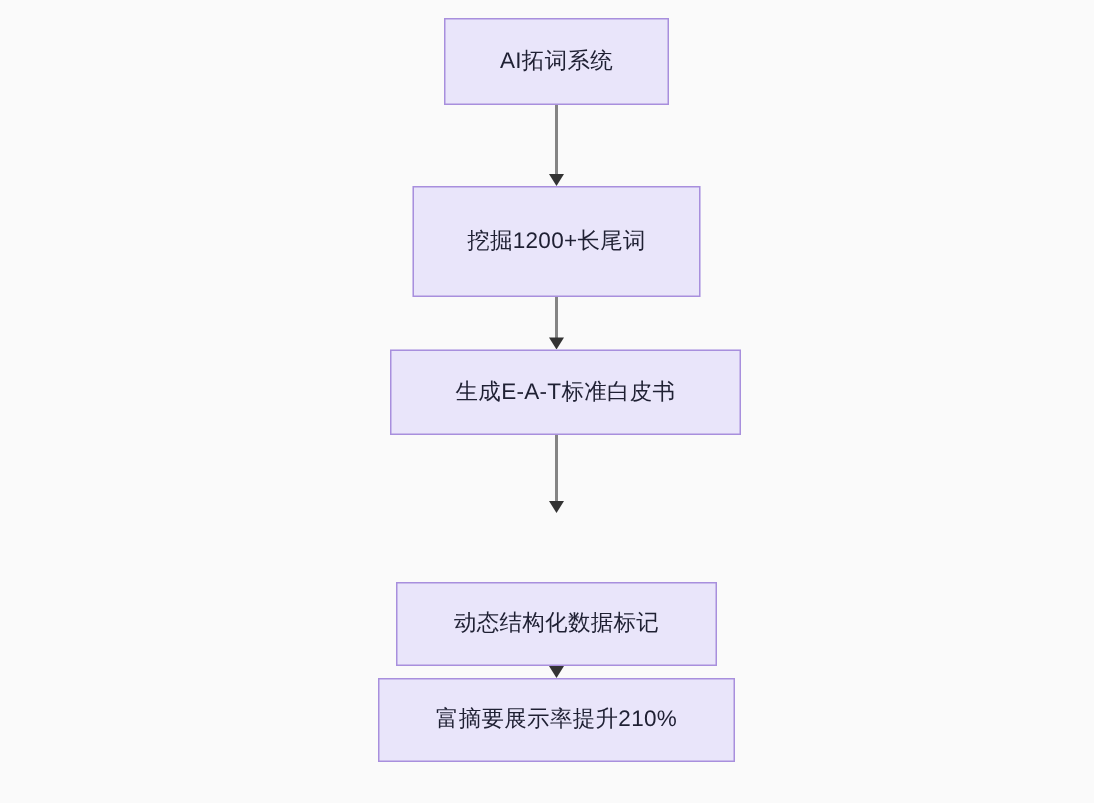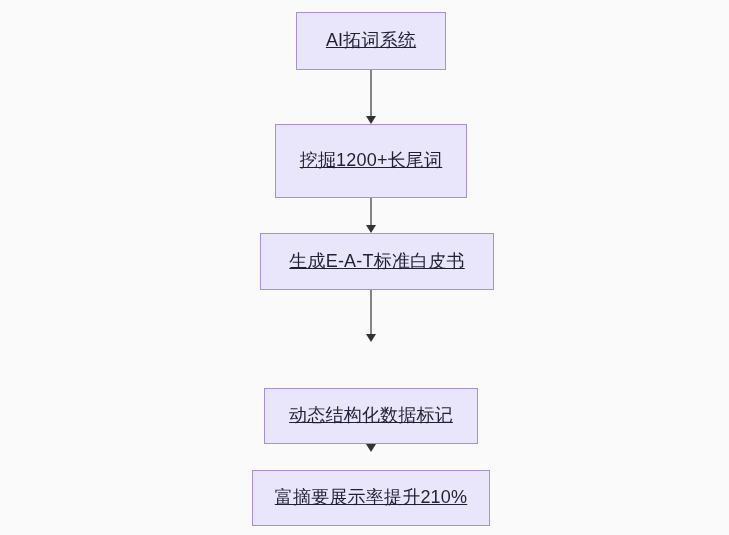--- a/index.html
+++ b/index.html
@@ -23,27 +23,26 @@
     position: absolute;
     box-sizing: border-box;
     background: #e9e5fa;
     border: 1.5px solid #a88fdd;
     display: flex;
     align-items: center;
     justify-content: center;
     z-index: 2;
   }
   .node-label {
-    font-size: 18px;
+    font-size: 15px;
     line-height: 1.2;
     color: #1f2033;
     letter-spacing: 0.2px;
     white-space: nowrap;
     text-align: center;
-    text-decoration: underline;
   }
   .edge {
     position: absolute;
     z-index: 1;
   }
   .edge-line {
     position: absolute;
     left: 0;
     top: 0;
     width: 2px;
@@ -86,17 +85,17 @@
   </div>
   <div class="node" style="left: 275px; top: 124px; width: 192px; height: 74px; background: rgb(233, 229, 250); border-color: rgb(168, 143, 221);">
     <span class="node-label" style="color: rgb(31, 32, 51);">挖掘1200+长尾词</span>
   </div>
   <div class="node" style="left: 260px; top: 233px; width: 234px; height: 57px; background: rgb(233, 229, 250); border-color: rgb(168, 143, 221);">
     <span class="node-label" style="color: rgb(31, 32, 51);">生成E-A-T标准白皮书</span>
   </div>
   <div class="node" style="left: 264px; top: 342px; width: 214px; height: 56px; background: rgb(233, 229, 250); border-color: rgb(168, 143, 221); margin-top: 46px;">
     <span class="node-label" style="color: rgb(31, 32, 51);">动态结构化数据标记</span>
   </div>
-  <div class="node" style="left: 252px; top: 470px; width: 238px; height: 56px; background: rgb(233, 229, 250); border-color: rgb(168, 143, 221);">
+  <div class="node" style="left: 252px; top: 452px; width: 238px; height: 56px; background: rgb(233, 229, 250); border-color: rgb(168, 143, 221);">
     <span class="node-label" style="color: rgb(31, 32, 51);">富摘要展示率提升210%</span>
   </div>
 
 </div>
 
 </body></html>

